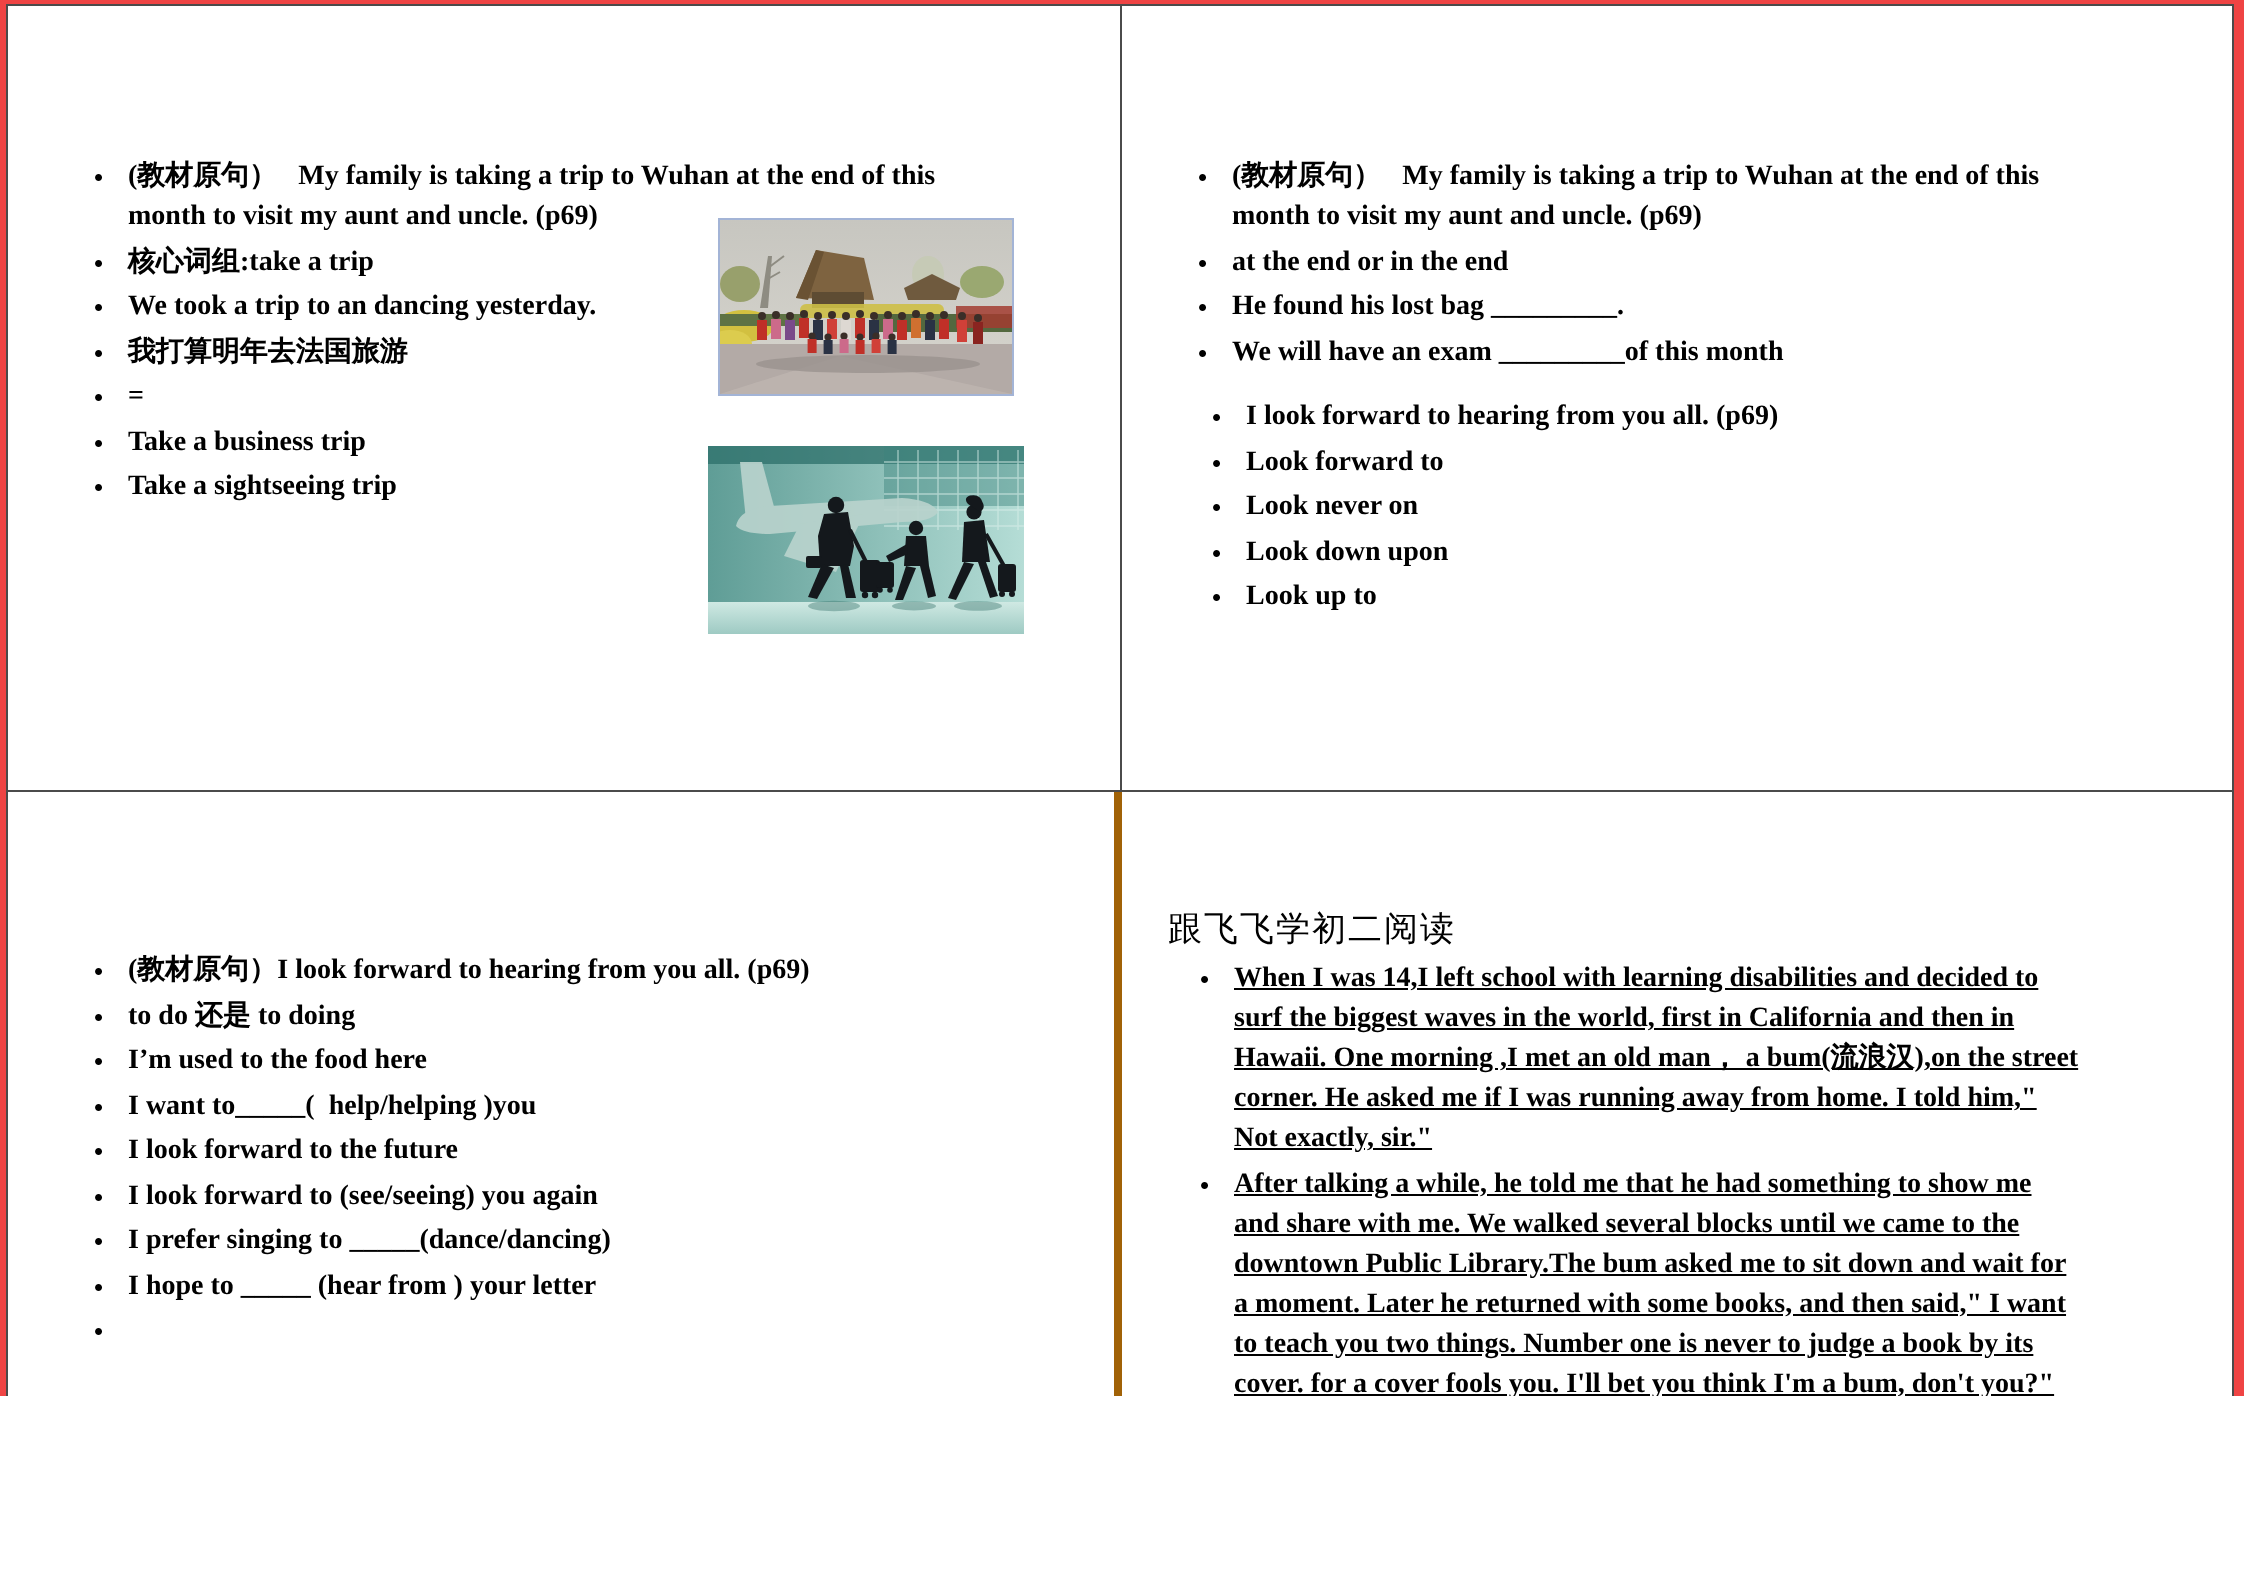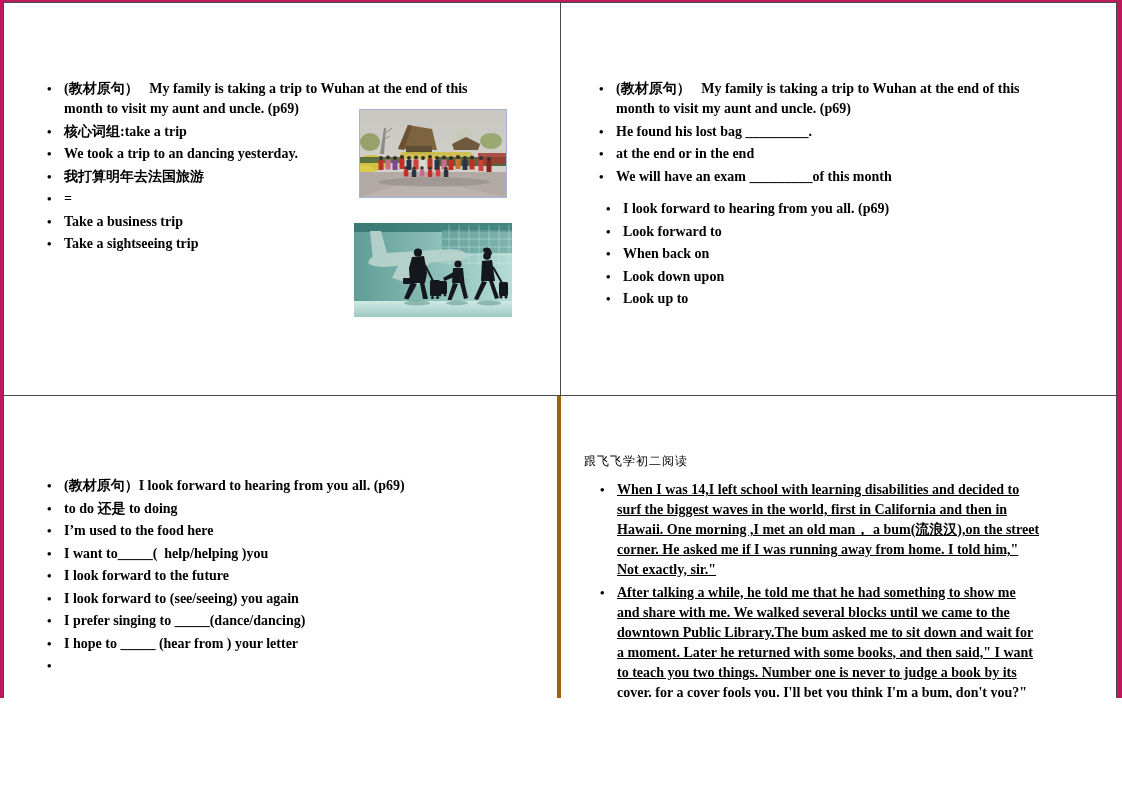--- a/index.html
+++ b/index.html
@@ -1,16 +1,16 @@
 <!DOCTYPE html>
 <html><head>
 <meta charset="utf-8">
 <style>
   html,body{margin:0;padding:0;background:#ffffff;}
-  .canvas{position:relative;width:1122px;height:698px;background:#be185d;overflow:hidden;
+  .canvas{position:relative;width:1122px;height:698px;background:#ef4444;overflow:hidden;
           font-family:"Liberation Serif","DejaVu Serif",serif;color:#000;}
   .page{position:absolute;left:3px;top:2px;width:1112px;height:786px;border:1px solid #4b4b4b;
         display:grid;grid-template-columns:557px 1fr;grid-template-rows:393px 1fr;background:#fff;}
   .q{position:relative;overflow:hidden;}
   .q1{border-right:1px solid #4b4b4b;border-bottom:1px solid #4b4b4b;}
   .q2{border-bottom:1px solid #4b4b4b;}
   .q3{border-right:4px solid #a16207;}
 
   ul.bullets{list-style:none;margin:0;padding:0;position:absolute;font-weight:bold;font-size:14px;line-height:20px;}
   ul.bullets li{position:relative;padding-left:19px;margin-bottom:2.5px;}
@@ -18,21 +18,21 @@
   ul.bullets .blt::before{content:"\2022";font-size:13px;}
   ul.bullets .txt{white-space:pre-wrap;}
 
   .ul-q1{left:41px;top:76px;width:482px;}
   .ul-q2a{left:36px;top:76px;width:482px;}
   .ul-q2b{left:43px;top:196px;width:470px;}
   .ul-q3{left:41px;top:80px;width:505px;}
   .ul-q4{left:37px;top:84px;width:482px;font-size:13.6px;line-height:19px;}
   .ul-q4 li{margin-bottom:7px;padding-left:20px;text-decoration:underline;}
 
-  .q4-heading{position:absolute;left:23px;top:57px;font-size:12px;font-weight:500;letter-spacing:1px;font-family:Liberation Serif, serif;}
+  .q4-heading{position:absolute;left:23px;top:57px;font-size:17px;font-weight:500;letter-spacing:1px;font-family:Liberation Serif, serif;}
 
   .photo{position:absolute;overflow:hidden;}
   .photo svg{display:block;}
   .photo-trip{left:355px;top:106px;width:146px;height:87px;border:1px solid #a3b4d6;}
   .photo-travelers{left:350px;top:220px;width:158px;height:94px;}
 
   .pagenum{position:absolute;left:1082px;top:714px;font-size:14px;font-weight:bold;}
 </style>
 </head>
 <body>
@@ -198,28 +198,28 @@
               <circle cx="152" cy="74" r="1.5"></circle>
           </g>
         </svg>
       </div>
     </section>
 
     <section class="q q2">
       <ul class="bullets ul-q2a">
           <li><span class="blt"></span><span class="txt">(教材原句）   My family is taking a trip to Wuhan at the end of this
 month to visit my aunt and uncle. (p69)</span></li>
+          <li><span class="blt"></span><span class="txt">at the end or in the end</span></li>
           <li><span class="blt"></span><span class="txt">He found his lost bag _________.</span></li>
-          <li><span class="blt"></span><span class="txt">at the end or in the end</span></li>
           <li><span class="blt"></span><span class="txt">We will have an exam _________of this month</span></li>
         </ul>
       <ul class="bullets ul-q2b">
           <li><span class="blt"></span><span class="txt">I look forward to hearing from you all. (p69)</span></li>
           <li><span class="blt"></span><span class="txt">Look forward to</span></li>
-          <li><span class="blt"></span><span class="txt">When back on</span></li>
+          <li><span class="blt"></span><span class="txt">Look never on</span></li>
           <li><span class="blt"></span><span class="txt">Look down upon</span></li>
           <li><span class="blt"></span><span class="txt">Look up to</span></li>
         </ul>
     </section>
 
     <section class="q q3">
       <ul class="bullets ul-q3">
           <li><span class="blt"></span><span class="txt">(教材原句）I look forward to hearing from you all. (p69)</span></li>
           <li><span class="blt"></span><span class="txt">to do 还是 to doing</span></li>
           <li><span class="blt"></span><span class="txt">I’m used to the food here</span></li>

